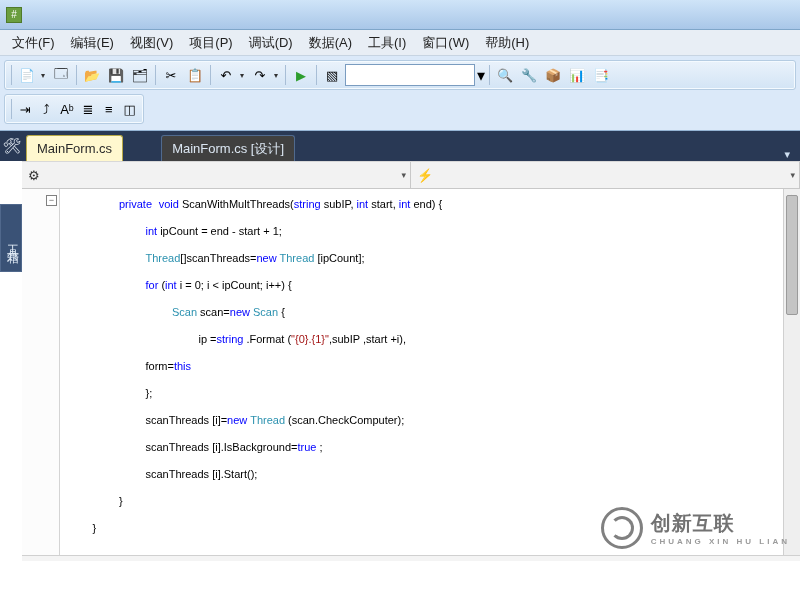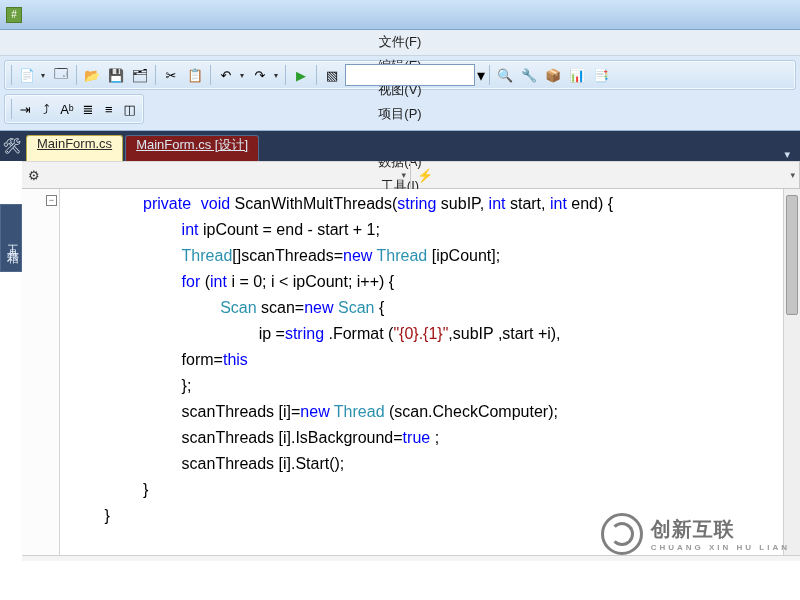--- a/index.html
+++ b/index.html
@@ -3,67 +3,67 @@
 <meta charset="utf-8">
 <style>
   * { margin:0; padding:0; box-sizing:border-box; font-family:"Microsoft YaHei","Tahoma",sans-serif; }
   html,body { width:800px; height:600px; overflow:hidden; background:#fff; }
 
   
   .titlebar { height:30px; background:linear-gradient(#cfe4f8,#a9c7e8); display:flex; align-items:center; padding:0 6px; font-size:13px; color:#1a3a5a; border-bottom:1px solid #7fa6c9; }
   .titlebar .icon { width:16px; height:16px; background:#6b9e3f; margin-right:6px; border:1px solid #4f7a2a; display:inline-flex; align-items:center; justify-content:center; font-size:10px; color:#fff; }
 
   
-  .menubar { height:26px; background:#e8eef5; display:flex; align-items:center; padding:0 4px; font-size:13px; color:#222; border-bottom:1px solid #c7d4e2;flex-direction:column; }
+  .menubar { height:26px; background:#e8eef5; display:flex; align-items:center; padding:0 4px; font-size:13px; color:#222; border-bottom:1px solid #c7d4e2; }
   .menubar span { padding:3px 8px; cursor:default; }
 
   
   .toolbars { background:#dbe9f9; padding:4px 4px 2px 4px; border-bottom:1px solid #95b4d4; }
   .toolrow { display:flex; align-items:center; gap:2px; margin-bottom:4px; background:linear-gradient(#eaf2fb,#d3e4f5); border:1px solid #b5cce2; border-radius:3px; padding:2px 4px; height:30px; box-shadow:inset 0 0 0 1px #f4faff; }
   .tb-btn { width:22px; height:22px; display:flex; align-items:center; justify-content:center; border:1px solid transparent; border-radius:2px; font-size:13px; cursor:default; }
   .tb-sep { width:1px; height:20px; background:#a8bed6; margin:0 2px; }
   .tb-dd { display:flex; align-items:center; }
   .tb-dd .dd-arrow { font-size:8px; color:#333; padding:0 3px; }
   .tb-combo { width:130px; height:22px; border:1px solid #7a9cc0; background:#fff; }
   .toolrow.small { width:140px; }
 
   
   .tabstrip-wrap { background:#293955; height:30px; display:flex; align-items:flex-end; padding:0 4px 0 26px; position:relative; }
   .side-tool-handle { position:absolute; left:2px; top:4px; height:22px; width:20px; color:#e6edf5; font-size:15px; text-align:center; line-height:22px; cursor:default; }
-  .doc-tab { height:26px; padding:0 10px; display:flex; font-size:13px; margin-right:2px; border-top-left-radius:3px; border-top-right-radius:3px; cursor:default;text-decoration:underline; }
+  .doc-tab { height:26px; padding:0 10px; display:flex; align-items:center; font-size:13px; margin-right:2px; border-top-left-radius:3px; border-top-right-radius:3px; cursor:default; }
   .doc-tab.active { background:#fff8cf; color:#2a2a2a; border:1px solid #b8a946; border-bottom:none; }
-  .doc-tab.inactive { background:#7f1d1d; color:#dbe6f2; border:1px solid #506a8e; border-bottom:none; }
+  .doc-tab.inactive { background:#404040; color:#dbe6f2; border:1px solid #506a8e; border-bottom:none;margin-left:36px; }
   .tabstrip-wrap .dd-right { margin-left:auto; color:#cfe0f2; font-size:11px; padding:0 6px; }
 
   
   .sidetab { position:absolute; left:0; top:204px; width:22px; height:68px; background:#3a5276; color:#e2ecf6; font-size:12px; writing-mode:vertical-rl; text-orientation:upright; letter-spacing:4px; text-align:center; padding-top:6px; border:1px solid #50688c; cursor:default; }
 
   
   .navbar { height:28px; background:#f2f2f2; border-top:1px solid #d8d8d8; border-bottom:1px solid #c8c8c8; display:flex; margin-left:22px; }
   .navbar .navsel { flex:1; display:flex; align-items:center; padding:0 6px; font-size:13px; color:#333; border-right:1px solid #c8c8c8; position:relative; }
   .navbar .navsel .nav-icon { margin-right:4px; font-size:13px; }
   .navbar .navsel .nav-dd { position:absolute; right:4px; font-size:9px; color:#555; }
 
   
   .codewrap { position:relative; margin-left:22px; height:366px; background:#fff; display:flex; }
   .gutter { width:38px; border-right:1px solid #d4d4d4; background:#fcfcfc; position:relative; }
   .outline-box { position:absolute; left:24px; top:6px; width:11px; height:11px; border:1px solid #808080; background:#fff; font-size:9px; line-height:9px; text-align:center; color:#666; cursor:default; }
   .codearea { flex:1; overflow:hidden; position:relative; }
-  .code { font-family:Consolas,"Microsoft YaHei",monospace; font-size:16px; line-height:26px; white-space:pre; padding:2px 0 0 6px; color:#000; }
+  .code { font-family:Consolas,"Microsoft YaHei",monospace; font-size:11px; line-height:26px; white-space:pre; padding:2px 0 0 6px; color:#000; }
   .kw { color:#0000ff; }
   .type { color:#2b91af; }
   .str { color:#a31515; }
 
   .scroll-v { position:absolute; right:0; top:0; bottom:0; width:17px; background:#efefef; border-left:1px solid #d0d0d0; }
   .scroll-v .thumb { position:absolute; left:2px; right:2px; top:6px; height:120px; background:#c4c4c4; border:1px solid #9a9a9a; border-radius:2px; }
   .scroll-v .arrow { position:absolute; left:0; right:0; height:17px; text-align:center; font-size:9px; line-height:17px; color:#555; }
   .scroll-v .arrow.top { top:0; }
 
   
-  .watermark { position:absolute; right:10px; bottom:0; display:flex; align-items:center; gap:8px; opacity:.85; }
+  .watermark { position:absolute; right:10px; bottom:6px; display:flex; align-items:center; gap:8px; opacity:.85; }
   .wm-logo { width:42px; height:42px; border:3px solid #6b6b6b; border-radius:50%; position:relative; }
   .wm-logo::before { content:""; position:absolute; inset:6px; border:3px solid #6b6b6b; border-radius:50%; border-left-color:transparent; }
   .wm-text { font-size:20px; color:#5a5a5a; font-weight:600; letter-spacing:1px; }
   .wm-text .sub { font-size:8px; display:block; letter-spacing:3px; color:#8a8a8a; }
 
   .footer-line { height:6px; border-top:1px solid #d0d0d0; margin-left:22px; background:#f4f4f4; }
 </style>
 </head>
 <body>
 

